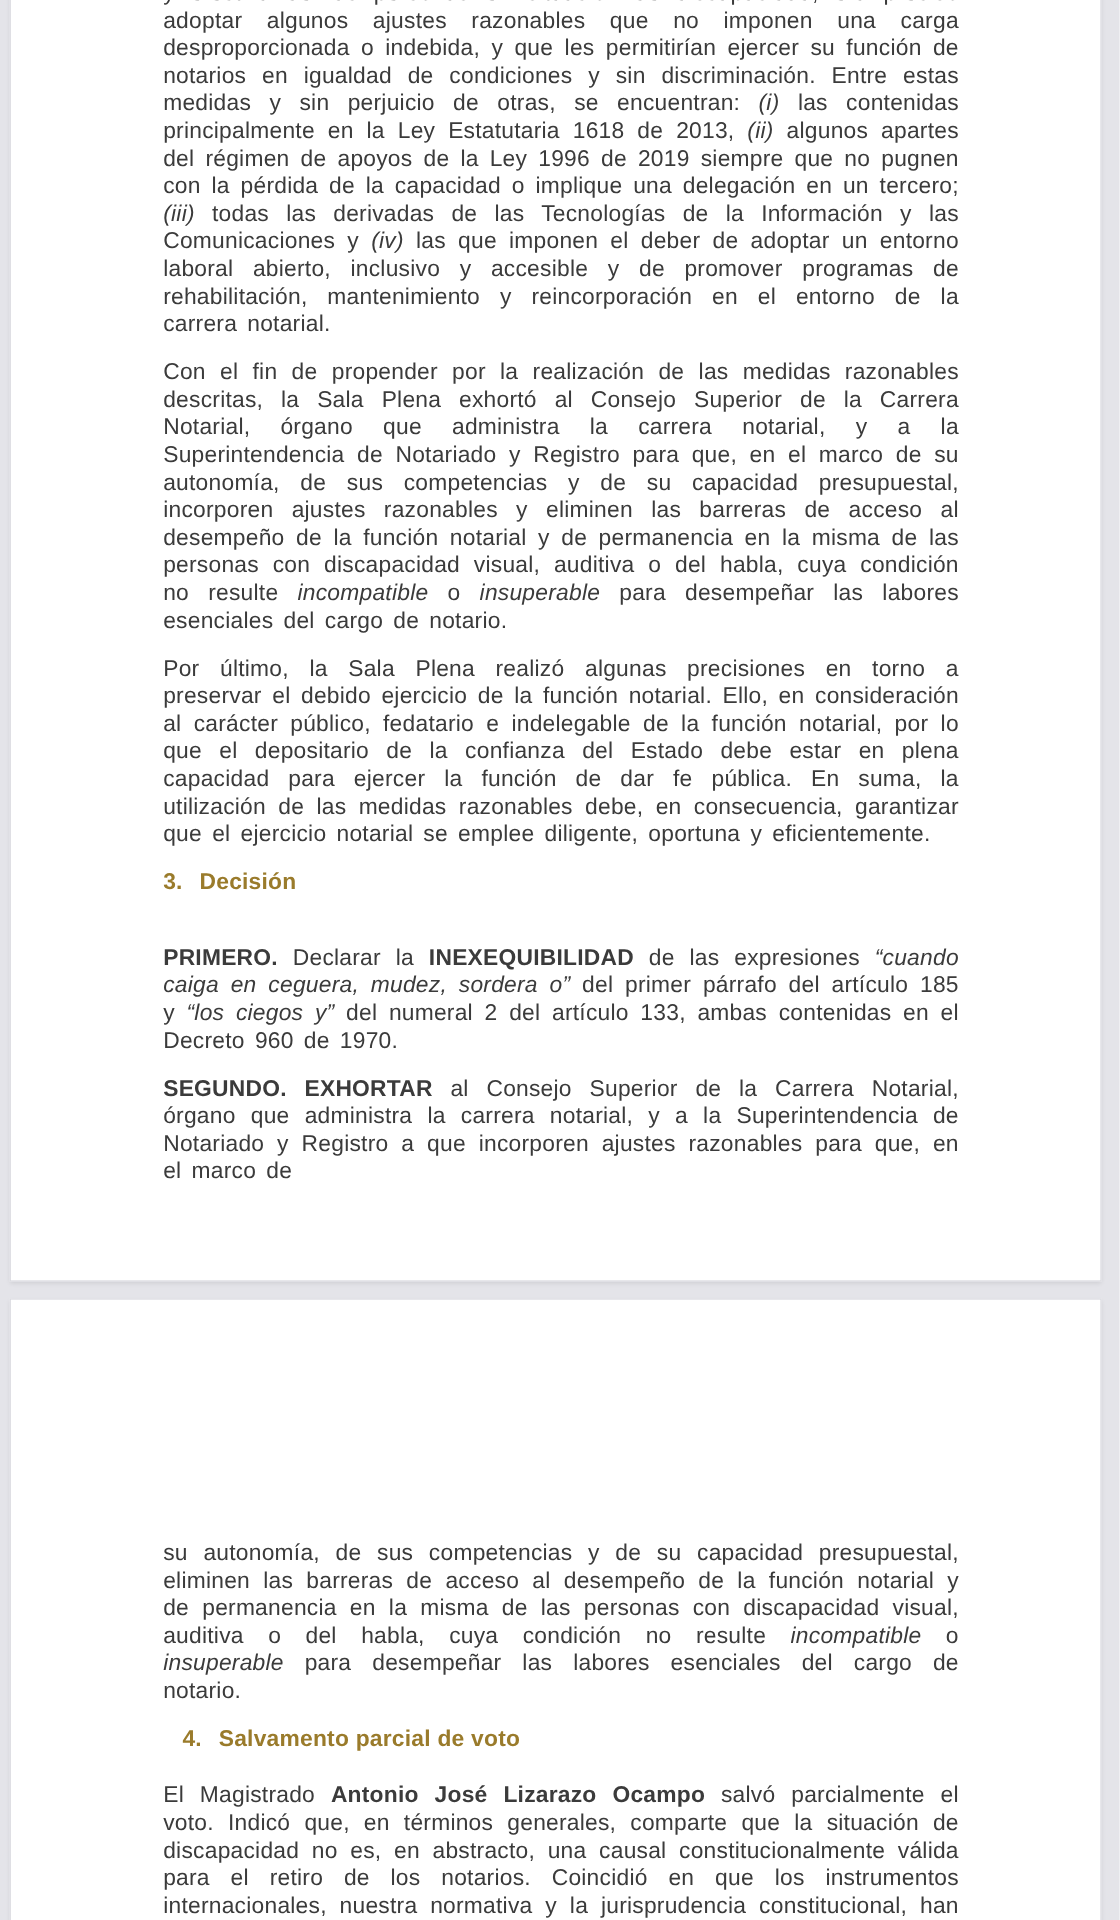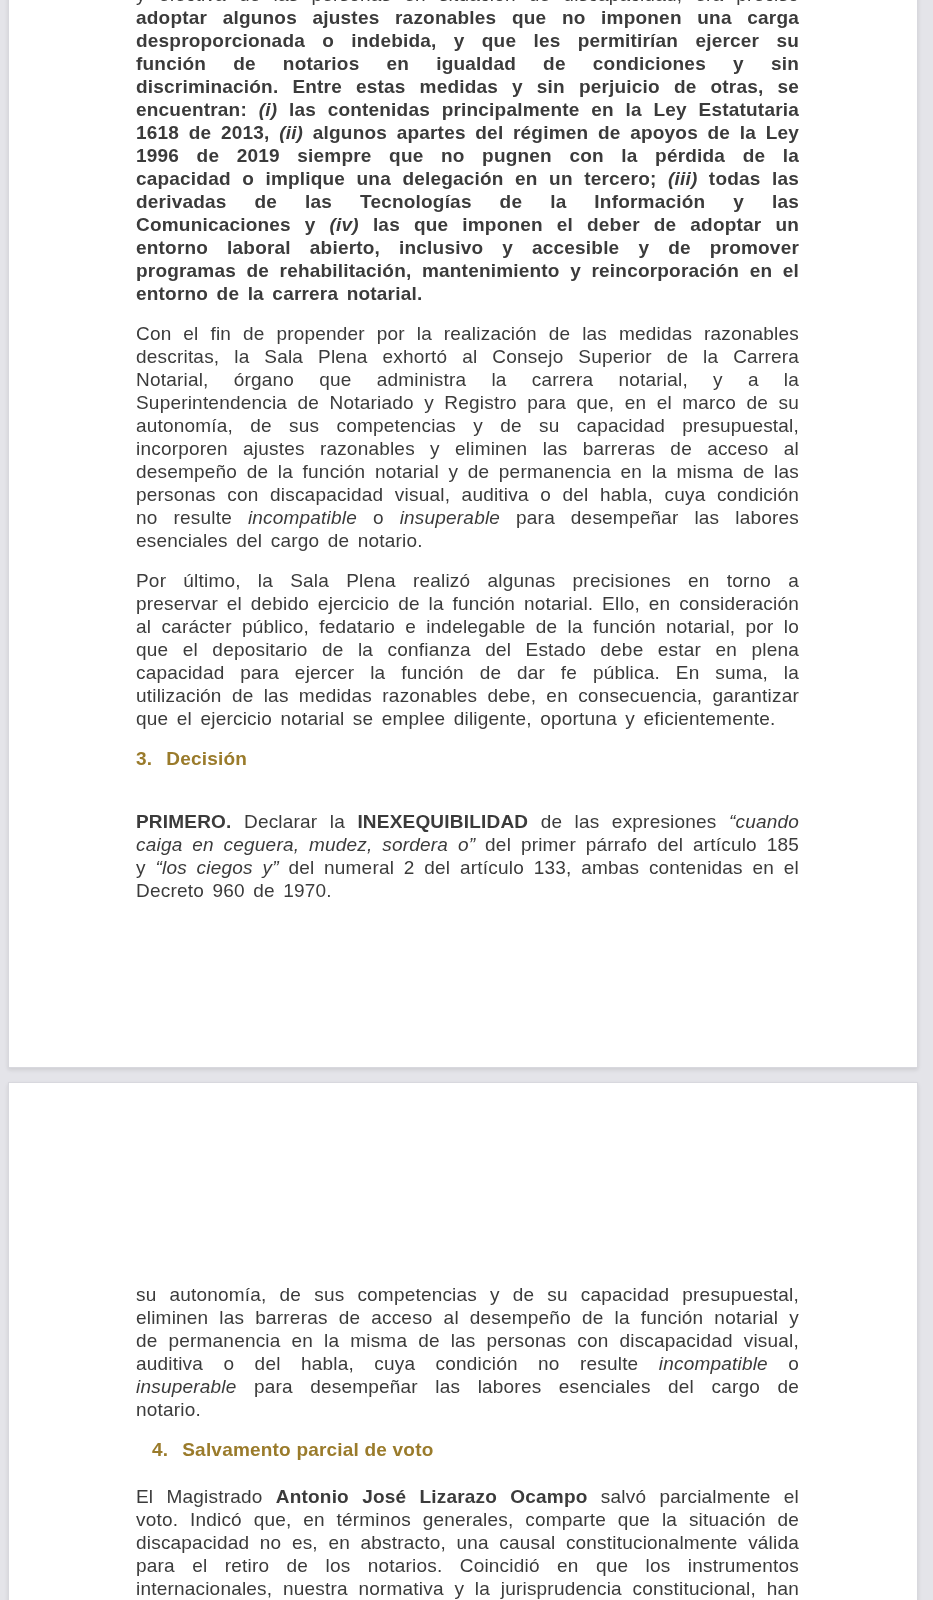--- a/index.html
+++ b/index.html
@@ -34,21 +34,21 @@
     letter-spacing:0.2px;
     margin:0 0 17px 0;
   }
   .clip-line{
     font-size:19px;line-height:23px;
     text-align:justify;text-align-last:justify;
     word-spacing:3px;letter-spacing:0.2px;
     white-space:nowrap;overflow:hidden;
     margin:0;
   }
-  .mh-276{min-height:276px;font-weight:bold;} .mh-230{min-height:230px;}
+  .mh-276{min-height:276px;} .mh-230{min-height:230px;}
   .mh-161{min-height:161px;} .mh-92{min-height:92px;}
   .mh-69{min-height:69px;}  .mh-138{min-height:138px;}
   .heading{
     color:var(--accent);
     font-size:19px;line-height:23px;font-weight:bold;
     margin:6px 0 2px 0;
     letter-spacing:0.2px;
   }
   .heading .h-num{display:inline-block;margin-right:14px;}
   #heading-3{margin-bottom:40px;}
@@ -59,20 +59,21 @@
 
 <div class="page" id="page1">
   <p class="clip-line">y efectiva de las personas en situación de discapacidad, era preciso</p>
   <p class="para mh-276"><span>adoptar algunos ajustes razonables que no imponen una carga desproporcionada o indebida, y que les permitirían ejercer su función de notarios en igualdad de condiciones y sin discriminación. Entre estas medidas y sin perjuicio de otras, se encuentran: </span><span style="font-style: italic;">(i)</span><span> las contenidas principalmente en la Ley Estatutaria 1618 de 2013, </span><span style="font-style: italic;">(ii)</span><span> algunos apartes del régimen de apoyos de la Ley 1996 de 2019 siempre que no pugnen con la pérdida de la capacidad o implique una delegación en un tercero; </span><span style="font-style: italic;">(iii)</span><span> todas las derivadas de las Tecnologías de la Información y las Comunicaciones y </span><span style="font-style: italic;">(iv)</span><span> las que imponen el deber de adoptar un entorno laboral abierto, inclusivo y accesible y de promover programas de rehabilitación, mantenimiento y reincorporación en el entorno de la carrera notarial.</span></p>
   <p class="para mh-230"><span>Con el fin de propender por la realización de las medidas razonables descritas, la Sala Plena exhortó al Consejo Superior de la Carrera Notarial, órgano que administra la carrera notarial, y a la Superintendencia de Notariado y Registro para que, en el marco de su autonomía, de sus competencias y de su capacidad presupuestal, incorporen ajustes razonables y eliminen las barreras de acceso al desempeño de la función notarial y de permanencia en la misma de las personas con discapacidad visual, auditiva o del habla, cuya condición no resulte </span><span style="font-style: italic;">incompatible</span><span> o </span><span style="font-style: italic;">insuperable</span><span> para desempeñar las labores esenciales del cargo de notario.</span></p>
   <p class="para mh-161"><span>Por último, la Sala Plena realizó algunas precisiones en torno a preservar el debido ejercicio de la función notarial. Ello, en consideración al carácter público, fedatario e indelegable de la función notarial, por lo que el depositario de la confianza del Estado debe estar en plena capacidad para ejercer la función de dar fe pública. En suma, la utilización de las medidas razonables debe, en consecuencia, garantizar que el ejercicio notarial se emplee diligente, oportuna y eficientemente.</span></p>
   <h2 class="heading" id="heading-3">
     <span class="h-num">3.</span><span>Decisión</span>
   </h2>
   <p class="para mh-92"><span style="font-weight: bold;">PRIMERO.</span><span> Declarar la </span><span style="font-weight: bold;">INEXEQUIBILIDAD</span><span> de las expresiones </span><span style="font-style: italic;">“cuando caiga en ceguera, mudez, sordera o”</span><span> del primer párrafo del artículo 185 y </span><span style="font-style: italic;">“los ciegos y”</span><span> del numeral 2 del artículo 133, ambas contenidas en el Decreto 960 de 1970.</span></p>
+  <p class="para mh-69"><span style="font-weight: bold;">SEGUNDO. EXHORTAR</span><span> al Consejo Superior de la Carrera Notarial, órgano que administra la carrera notarial, y a la Superintendencia de Notariado y Registro a que incorporen ajustes razonables para que, en el marco de</span></p>
 </div>
 
 <div class="page" id="page2">
   <p class="para mh-138"><span>su autonomía, de sus competencias y de su capacidad presupuestal, eliminen las barreras de acceso al desempeño de la función notarial y de permanencia en la misma de las personas con discapacidad visual, auditiva o del habla, cuya condición no resulte </span><span style="font-style: italic;">incompatible</span><span> o </span><span style="font-style: italic;">insuperable</span><span> para desempeñar las labores esenciales del cargo de notario.</span></p>
   <h2 class="heading" id="heading-4">
     <span class="h-num">4.</span><span>Salvamento parcial de voto</span>
   </h2>
   <p class="para"><span>El Magistrado </span><span style="font-weight: bold;">Antonio José Lizarazo Ocampo</span><span> salvó parcialmente el voto. Indicó que, en términos generales, comparte que la situación de discapacidad no es, en abstracto, una causal constitucionalmente válida para el retiro de los notarios. Coincidió en que los instrumentos internacionales, nuestra normativa y la jurisprudencia constitucional, han avanzado en el sentido de reconocerle plena capacidad jurídica a las</span></p>
 </div>
 

